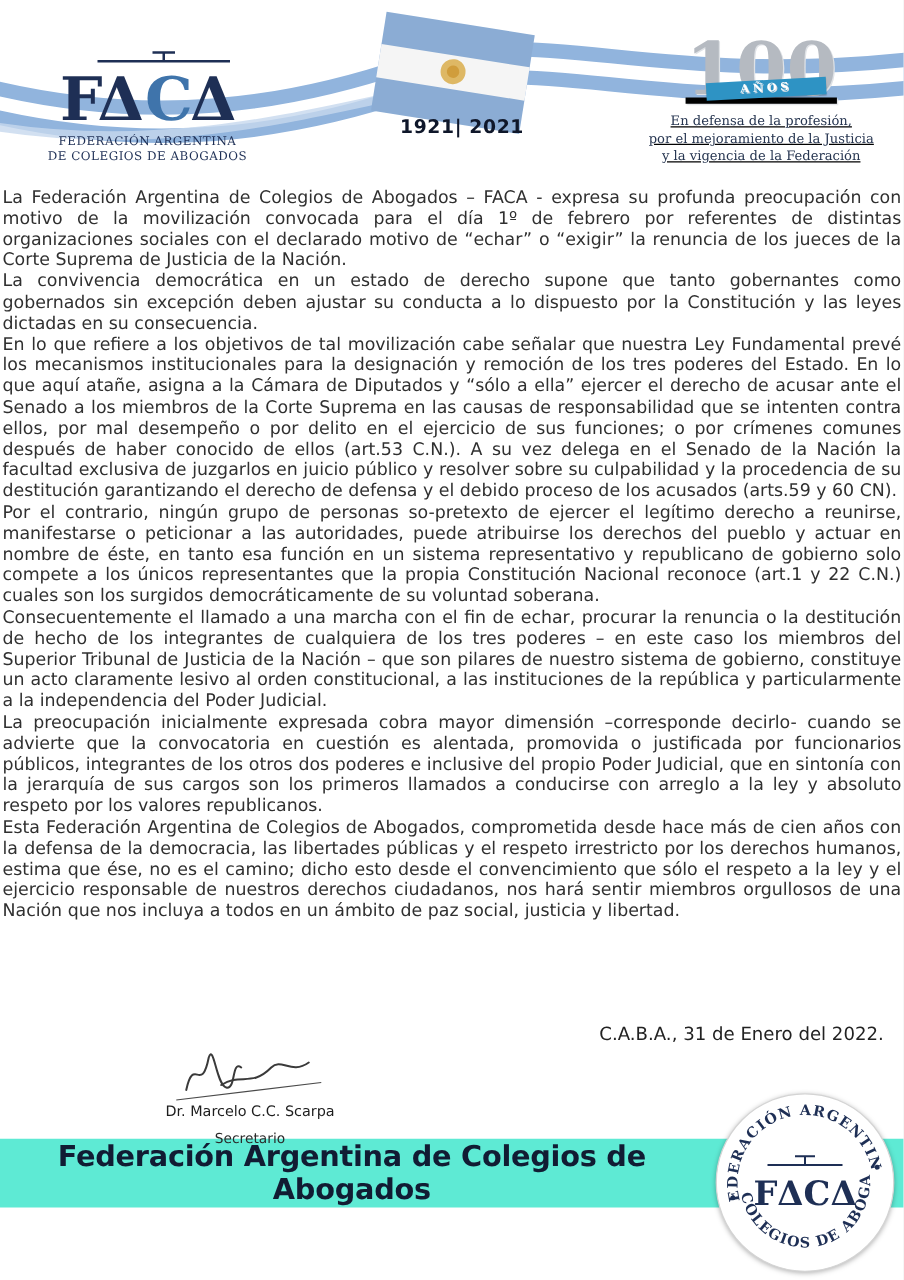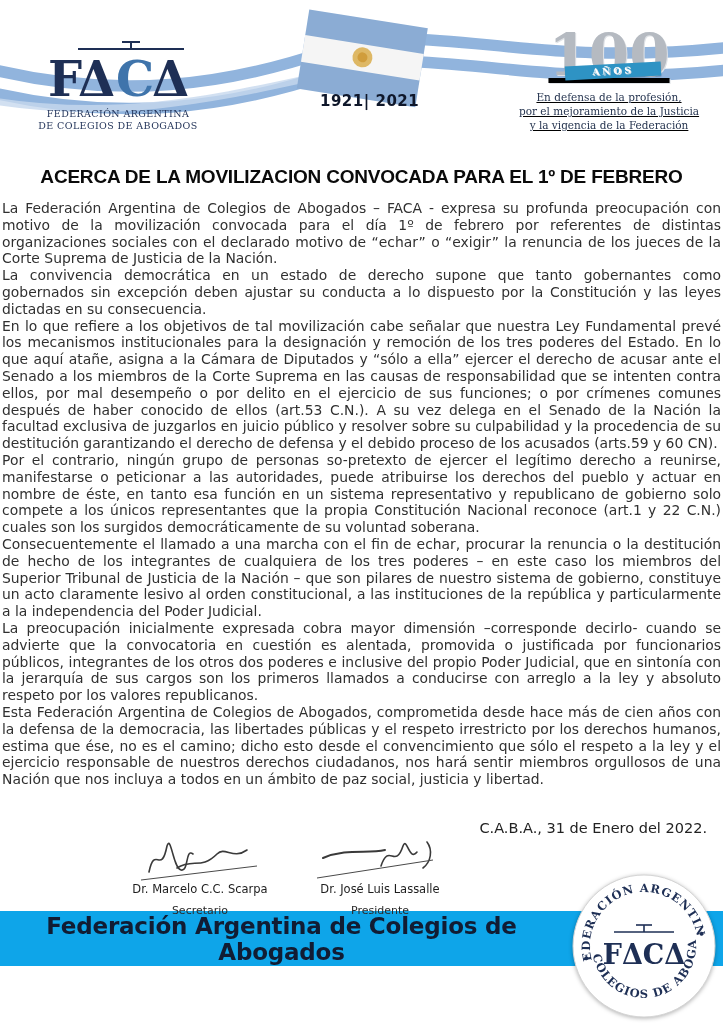--- a/index.html
+++ b/index.html
@@ -31,21 +31,21 @@
   .body-text p{margin:0; text-align:justify; font-size:13.9px; line-height:16.8px; color:#303030;}
   
   .dateline{position:absolute; top:820px; right:16px; font-size:14.5px; color:#222;}
   .signatures{position:absolute; top:836px; left:110px; width:410px; display:flex;
     z-index:2;}
   .sig-block{width:180px; text-align:center;}
   .sig-name{font-size:11.5px; color:#1d1d1d; margin-top:-6px;}
   .sig-role{font-size:11px; color:#2a2a2a; margin-top:8px;}
   
   .footer-bar{position:absolute; top:911px; left:0; width:723px; height:55px;
-    background:#0ea5e9; z-index:1; display:flex; align-items:center;}
+    background:#5eead4; z-index:1; display:flex; align-items:center;}
   .footer-bar span{display:block; width:100%; padding-right:160px; text-align:center;
     font-size:23px; font-weight:700; letter-spacing:-0.2px; color:#111c33;}
   .seal{position:absolute; right:5px; top:872px; z-index:4;
     filter:drop-shadow(0 1px 2px rgba(0,0,0,.3));}
 </style>
 </head>
 <body>
 
 <div class="page">
 
@@ -91,21 +91,20 @@
         <div class="anios-banner">AÑOS</div>
       </div>
       <div class="slogan">
         <div>En defensa de la profesión,</div>
         <div>por el mejoramiento de la Justicia</div>
         <div>y la vigencia de la Federación</div>
       </div>
     </div>
   </div>
 
-  <h1 class="doc-title">ACERCA DE LA MOVILIZACION CONVOCADA PARA EL 1º DE FEBRERO</h1>
 
   <main class="body-text">
     <p>La Federación Argentina de Colegios de Abogados – FACA - expresa su profunda preocupación con motivo de la movilización convocada para el día 1º de febrero por referentes de distintas organizaciones sociales con el declarado motivo de “echar” o “exigir” la renuncia de los jueces de la Corte Suprema de Justicia de la Nación.</p>
     <p>La convivencia democrática en un estado de derecho supone que tanto gobernantes como gobernados sin excepción deben ajustar su conducta a lo dispuesto por la Constitución y las leyes dictadas en su consecuencia.</p>
     <p>En lo que refiere a los objetivos de tal movilización cabe señalar que nuestra Ley Fundamental prevé los mecanismos institucionales para la designación y remoción de los tres poderes del Estado. En lo que aquí atañe, asigna a la Cámara de Diputados y “sólo a ella” ejercer el derecho de acusar ante el Senado a los miembros de la Corte Suprema en las causas de responsabilidad que se intenten contra ellos, por mal desempeño o por delito en el ejercicio de sus funciones; o por crímenes comunes después de haber conocido de ellos (art.53 C.N.). A su vez delega en el Senado de la Nación la facultad exclusiva de juzgarlos en juicio público y resolver sobre su culpabilidad y la procedencia de su destitución garantizando el derecho de defensa y el debido proceso de los acusados (arts.59 y 60 CN).</p>
     <p>Por el contrario, ningún grupo de personas so-pretexto de ejercer el legítimo derecho a reunirse, manifestarse o peticionar a las autoridades, puede atribuirse los derechos del pueblo y actuar en nombre de éste, en tanto esa función en un sistema representativo y republicano de gobierno solo compete a los únicos representantes que la propia Constitución Nacional reconoce (art.1 y 22 C.N.) cuales son los surgidos democráticamente de su voluntad soberana.</p>
     <p>Consecuentemente el llamado a una marcha con el fin de echar, procurar la renuncia o la destitución de hecho de los integrantes de cualquiera de los tres poderes – en este caso los miembros del Superior Tribunal de Justicia de la Nación – que son pilares de nuestro sistema de gobierno, constituye un acto claramente lesivo al orden constitucional, a las instituciones de la república y particularmente a la independencia del Poder Judicial.</p>
     <p>La preocupación inicialmente expresada cobra mayor dimensión –corresponde decirlo- cuando se advierte que la convocatoria en cuestión es alentada, promovida o justificada por funcionarios públicos, integrantes de los otros dos poderes e inclusive del propio Poder Judicial, que en sintonía con la jerarquía de sus cargos son los primeros llamados a conducirse con arreglo a la ley y absoluto respeto por los valores republicanos.</p>
     <p>Esta Federación Argentina de Colegios de Abogados, comprometida desde hace más de cien años con la defensa de la democracia, las libertades públicas y el respeto irrestricto por los derechos humanos, estima que ése, no es el camino; dicho esto desde el convencimiento que sólo el respeto a la ley y el ejercicio responsable de nuestros derechos ciudadanos, nos hará sentir miembros orgullosos de una Nación que nos incluya a todos en un ámbito de paz social, justicia y libertad.</p>
   </main>
@@ -114,30 +113,20 @@
 
   <div class="signatures">
     <div class="sig-block">
       <svg width="130" height="48" viewBox="0 0 130 48">
         <path d="M14,36 C20,8 26,40 32,10 C36,-2 38,32 46,34 C54,36 50,12 58,18" fill="none" stroke="#3a3a3a" stroke-width="1.6" stroke-linecap="round"></path>
         <path d="M42,32 C58,22 66,34 82,18 C90,10 98,24 112,14" fill="none" stroke="#3a3a3a" stroke-width="1.6" stroke-linecap="round"></path>
         <path d="M6,44 L122,30" fill="none" stroke="#4a4a4a" stroke-width="1"></path>
       </svg>
       <div class="sig-name">Dr.  Marcelo C.C. Scarpa</div>
       <div class="sig-role">Secretario</div>
-    </div>
-    <div class="sig-block">
-      <svg width="130" height="48" viewBox="0 0 130 48">
-        <path d="M8,22 C32,12 52,18 70,14" fill="none" stroke="#3a3a3a" stroke-width="2" stroke-linecap="round"></path>
-        <path d="M66,30 C74,6 80,34 88,10 C92,0 94,26 102,16" fill="none" stroke="#3a3a3a" stroke-width="1.6" stroke-linecap="round"></path>
-        <path d="M112,6 C118,14 116,26 108,32" fill="none" stroke="#3a3a3a" stroke-width="1.6" stroke-linecap="round"></path>
-        <path d="M2,42 L118,24" fill="none" stroke="#4a4a4a" stroke-width="1"></path>
-      </svg>
-      <div class="sig-name">Dr. José Luis Lassalle</div>
-      <div class="sig-role">Presidente</div>
     </div>
   </div>
 
   <div class="footer-bar">
     <span>Federación Argentina de Colegios de Abogados</span>
   </div>
 
   <svg class="seal" width="148" height="148" viewBox="0 0 148 148">
     <circle cx="74" cy="74" r="71" fill="#ffffff" stroke="#d4d4d4" stroke-width="1"></circle>
     <defs>

